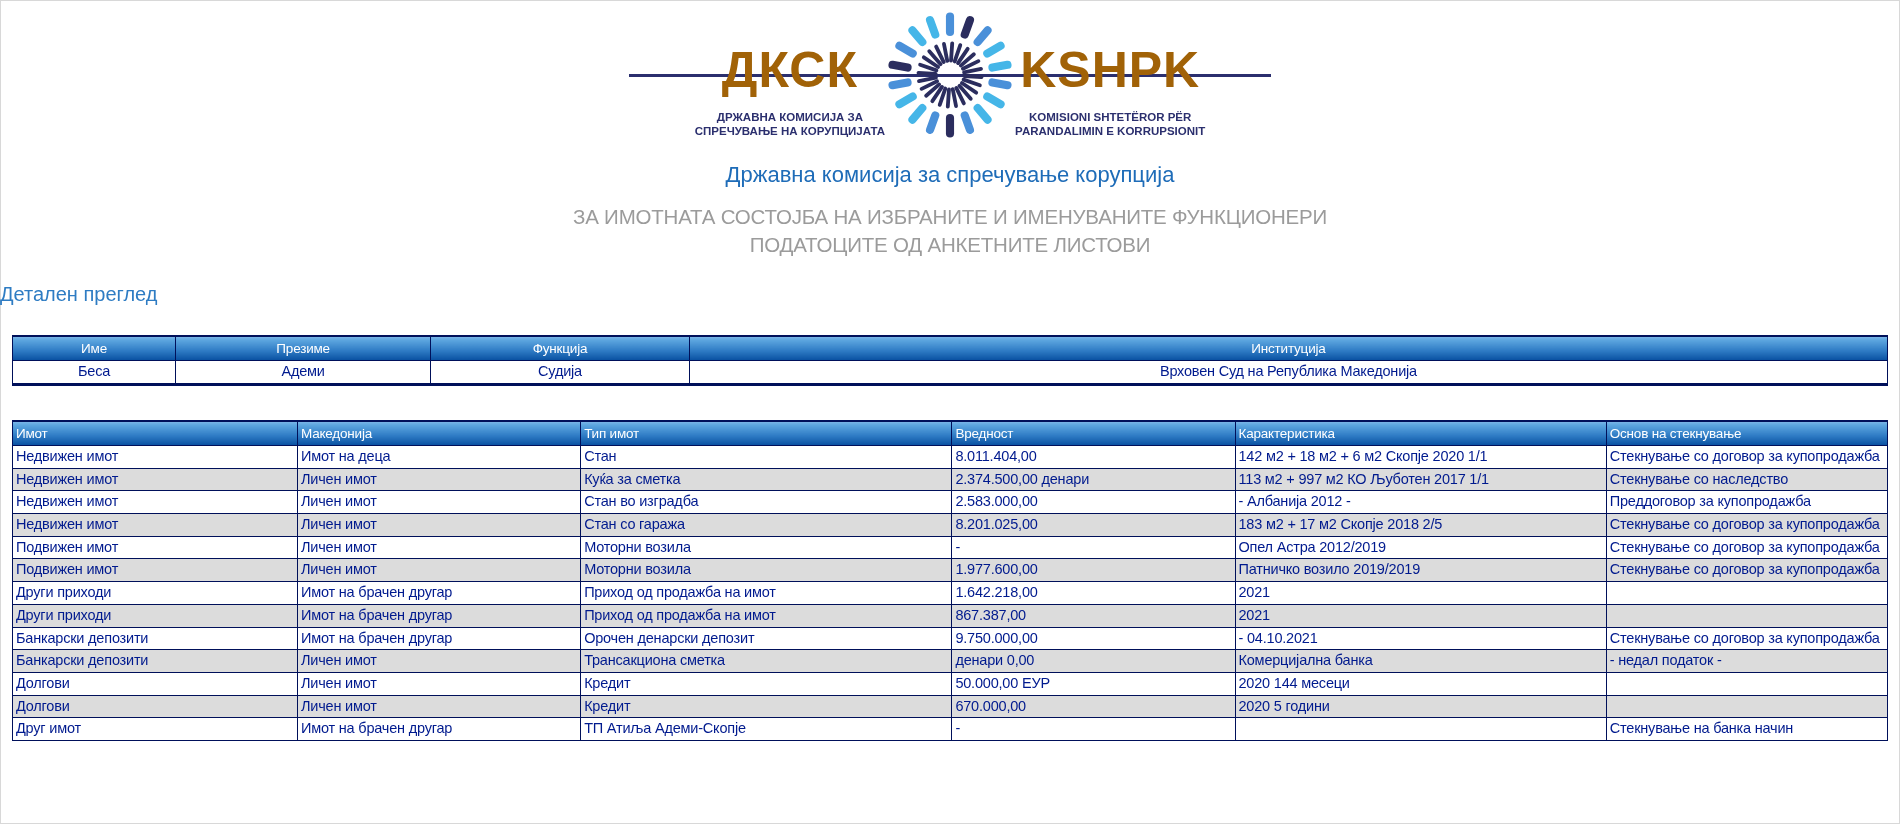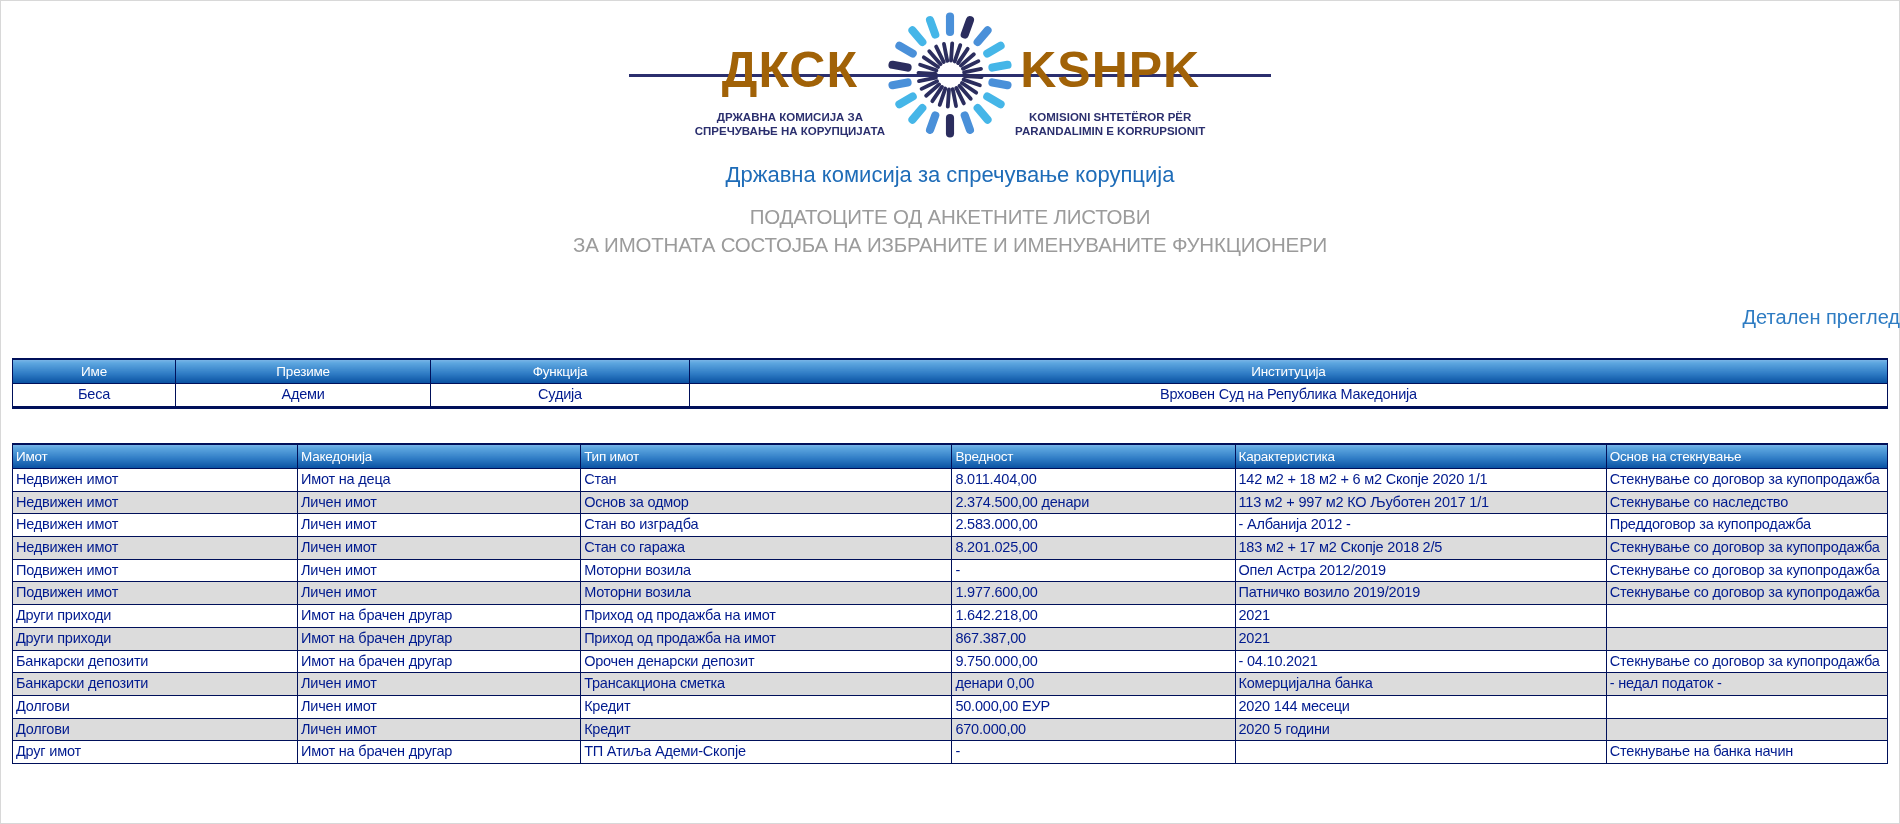--- a/index.html
+++ b/index.html
@@ -37,21 +37,21 @@
   .page-title {
     margin-top: 20px; text-align: center;
     font-size: 22px; color: #1e6cb8;
   }
   .page-subtitle {
     margin-top: 15px; text-align: center;
     font-size: 20.5px; color: #9b9b9b; line-height: 1.35;
     letter-spacing: -0.2px;
   }
   .section-title {
-    margin-top: 48px; text-align: right;
+    margin-top: 25px; text-align: left;
     font-size: 20px; color: #2e7cc3;
   }
   
   table {
     border-collapse: collapse; table-layout: fixed;
     width: calc(100% - 24px); margin: 0 12px;
     font-size: 14.5px; letter-spacing: -0.2px;
   }
   th, td { border: 1px solid #00105a; overflow: hidden; }
   thead th {
@@ -129,22 +129,22 @@
     <div class="logo-acronym">KSHPK</div>
     <div class="logo-sub">
       <div>KOMISIONI SHTETËROR PËR</div>
       <div>PARANDALIMIN E KORRUPSIONIT</div>
     </div>
   </div>
 </div>
 
 <div class="page-title">Државна комисија за спречување корупција</div>
 <div class="page-subtitle">
+  <div>ЗА ИМОТНАТА СОСТОЈБА НА ИЗБРАНИТЕ И ИМЕНУВАНИТЕ ФУНКЦИОНЕРИ</div>
   <div>ПОДАТОЦИТЕ ОД АНКЕТНИТЕ ЛИСТОВИ</div>
-  <div>ЗА ИМОТНАТА СОСТОЈБА НА ИЗБРАНИТЕ И ИМЕНУВАНИТЕ ФУНКЦИОНЕРИ</div>
 </div>
 <div class="section-title">Детален преглед</div>
 
 <table class="person-table">
   <colgroup>
     <col style="width:8.7%">
       <col style="width:13.6%">
       <col style="width:13.8%">
       <col style="width:63.9%">
   </colgroup>
@@ -190,21 +190,21 @@
         <td>Недвижен имот</td>
         <td>Имот на деца</td>
         <td>Стан</td>
         <td>8.011.404,00</td>
         <td>142 м2 + 18 м2 + 6 м2 Скопје 2020 1/1</td>
         <td>Стекнување со договор за купопродажба</td>
       </tr>
       <tr class="alt">
         <td>Недвижен имот</td>
         <td>Личен имот</td>
-        <td>Основ за одмор</td>
+        <td>Куќа за сметка</td>
         <td>2.374.500,00 денари</td>
         <td>113 м2 + 997 м2 КО Љуботен 2017 1/1</td>
         <td>Стекнување со наследство</td>
       </tr>
       <tr>
         <td>Недвижен имот</td>
         <td>Личен имот</td>
         <td>Стан во изградба</td>
         <td>2.583.000,00</td>
         <td>- Албанија 2012 -</td>

